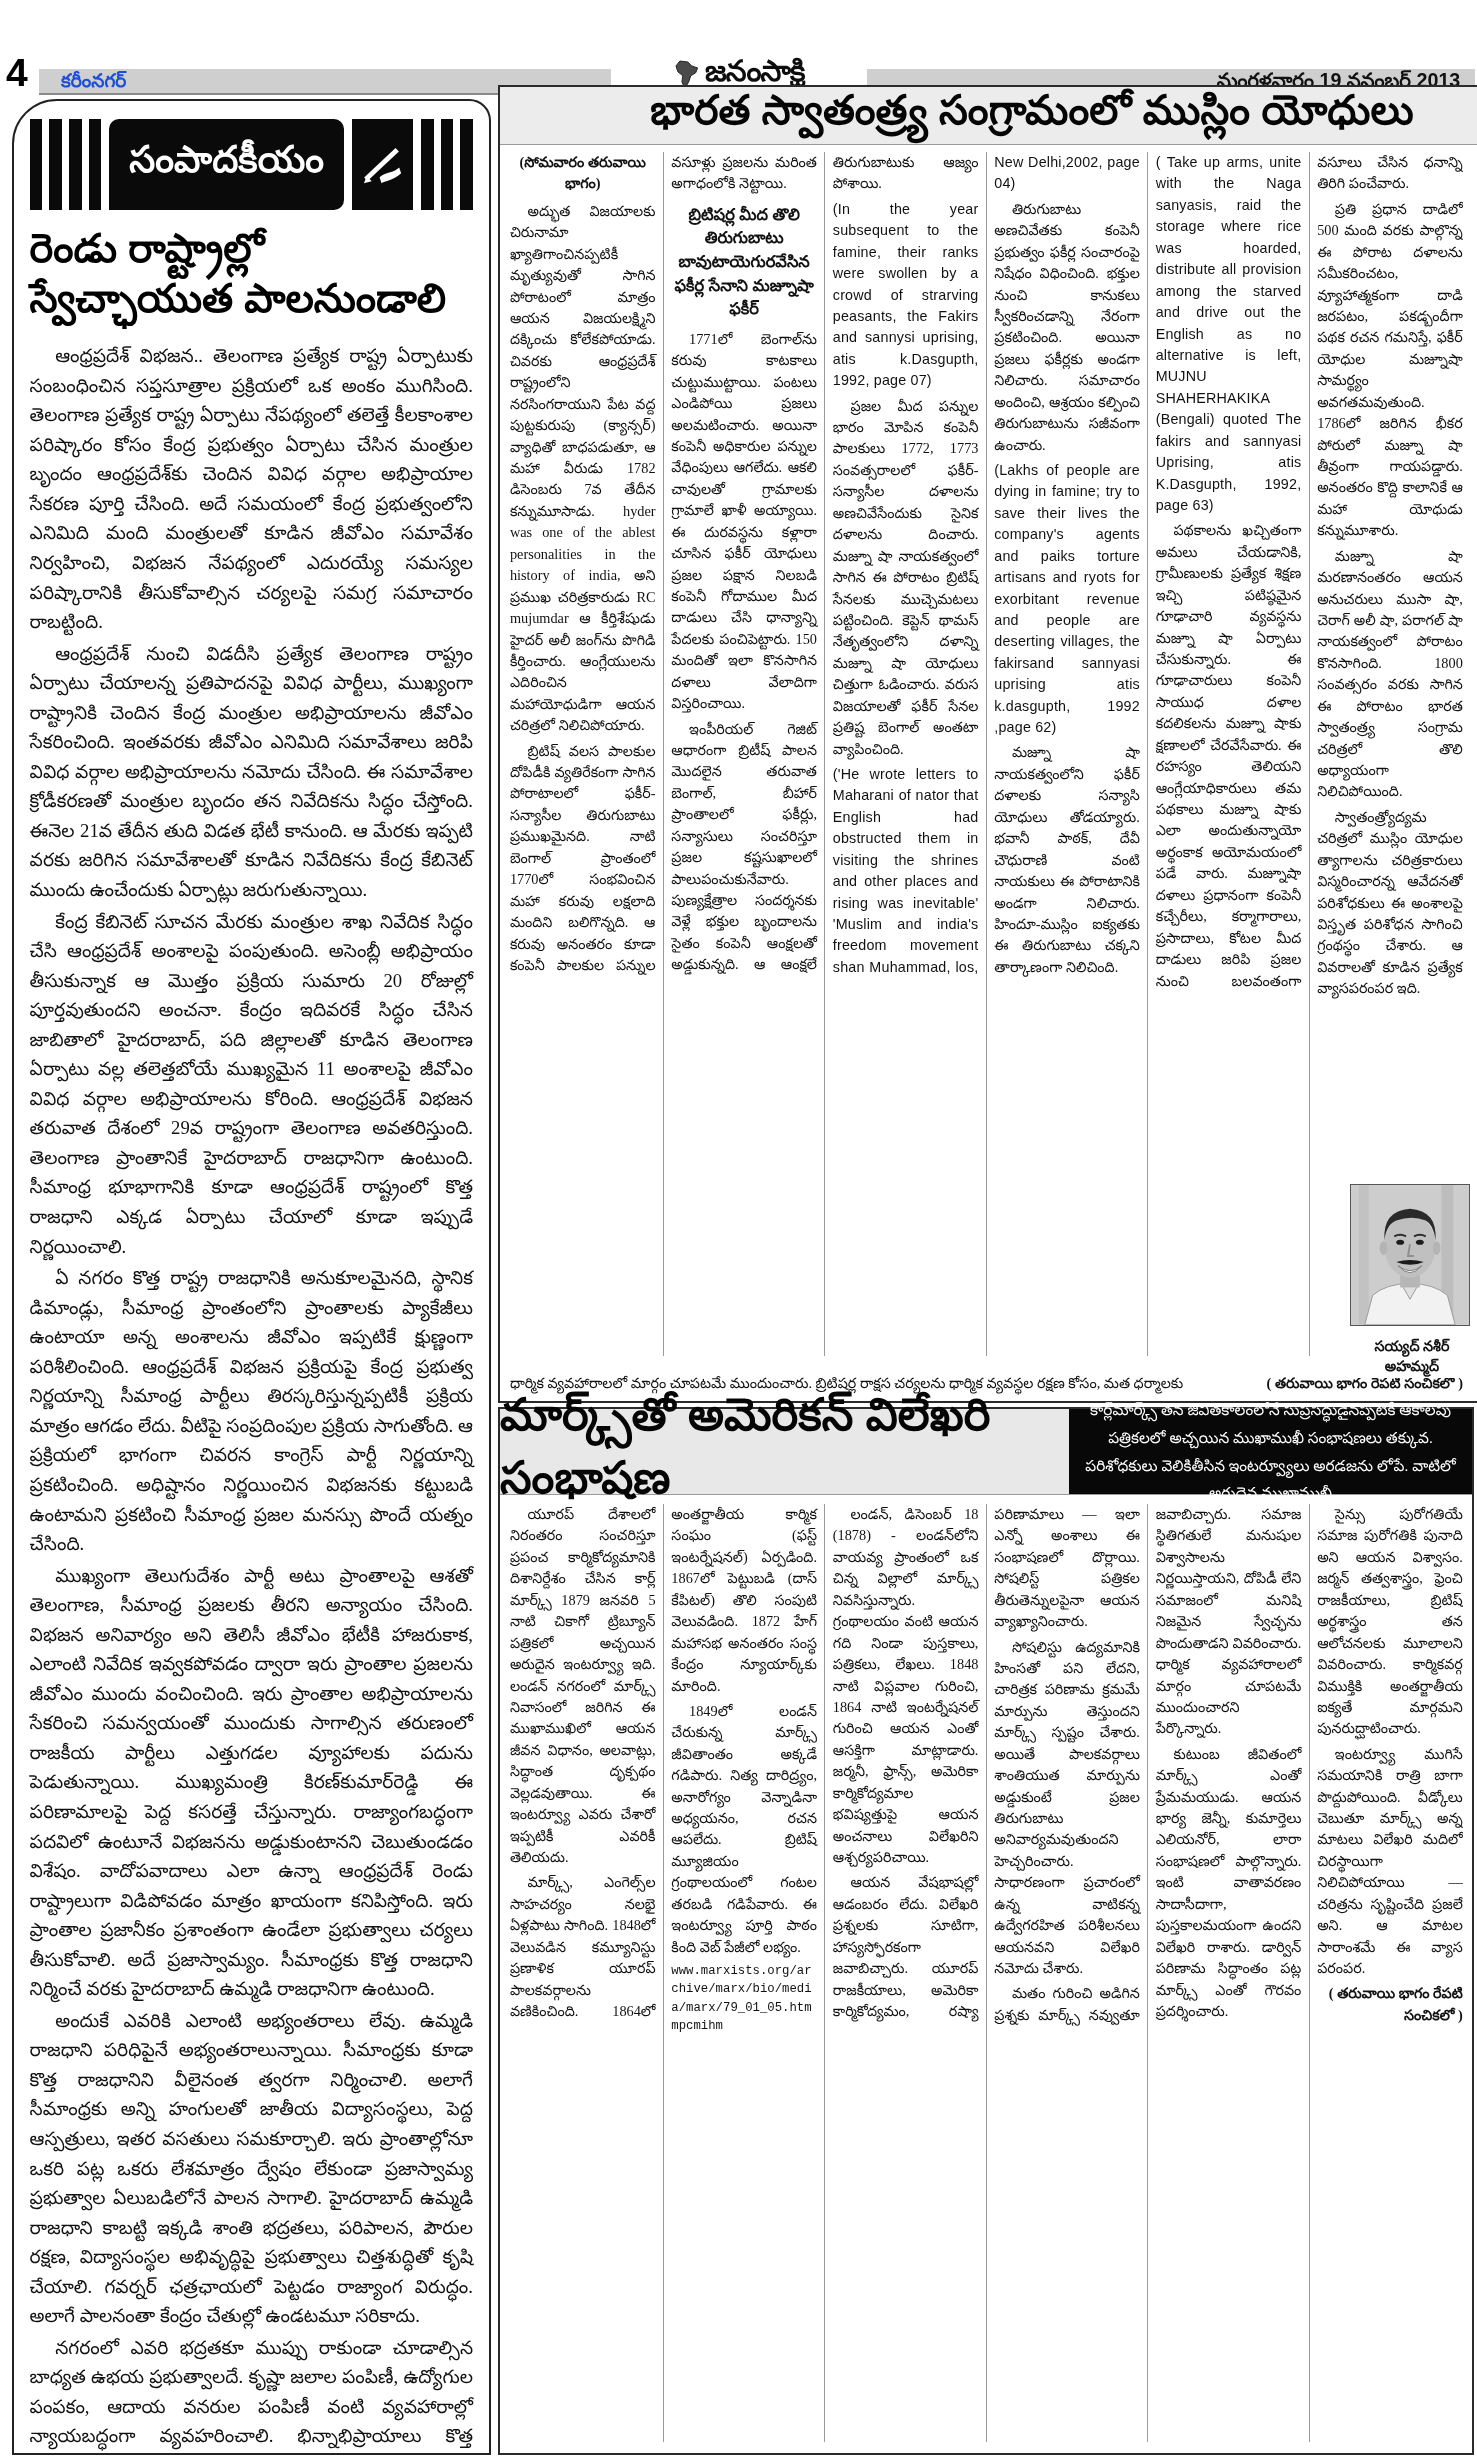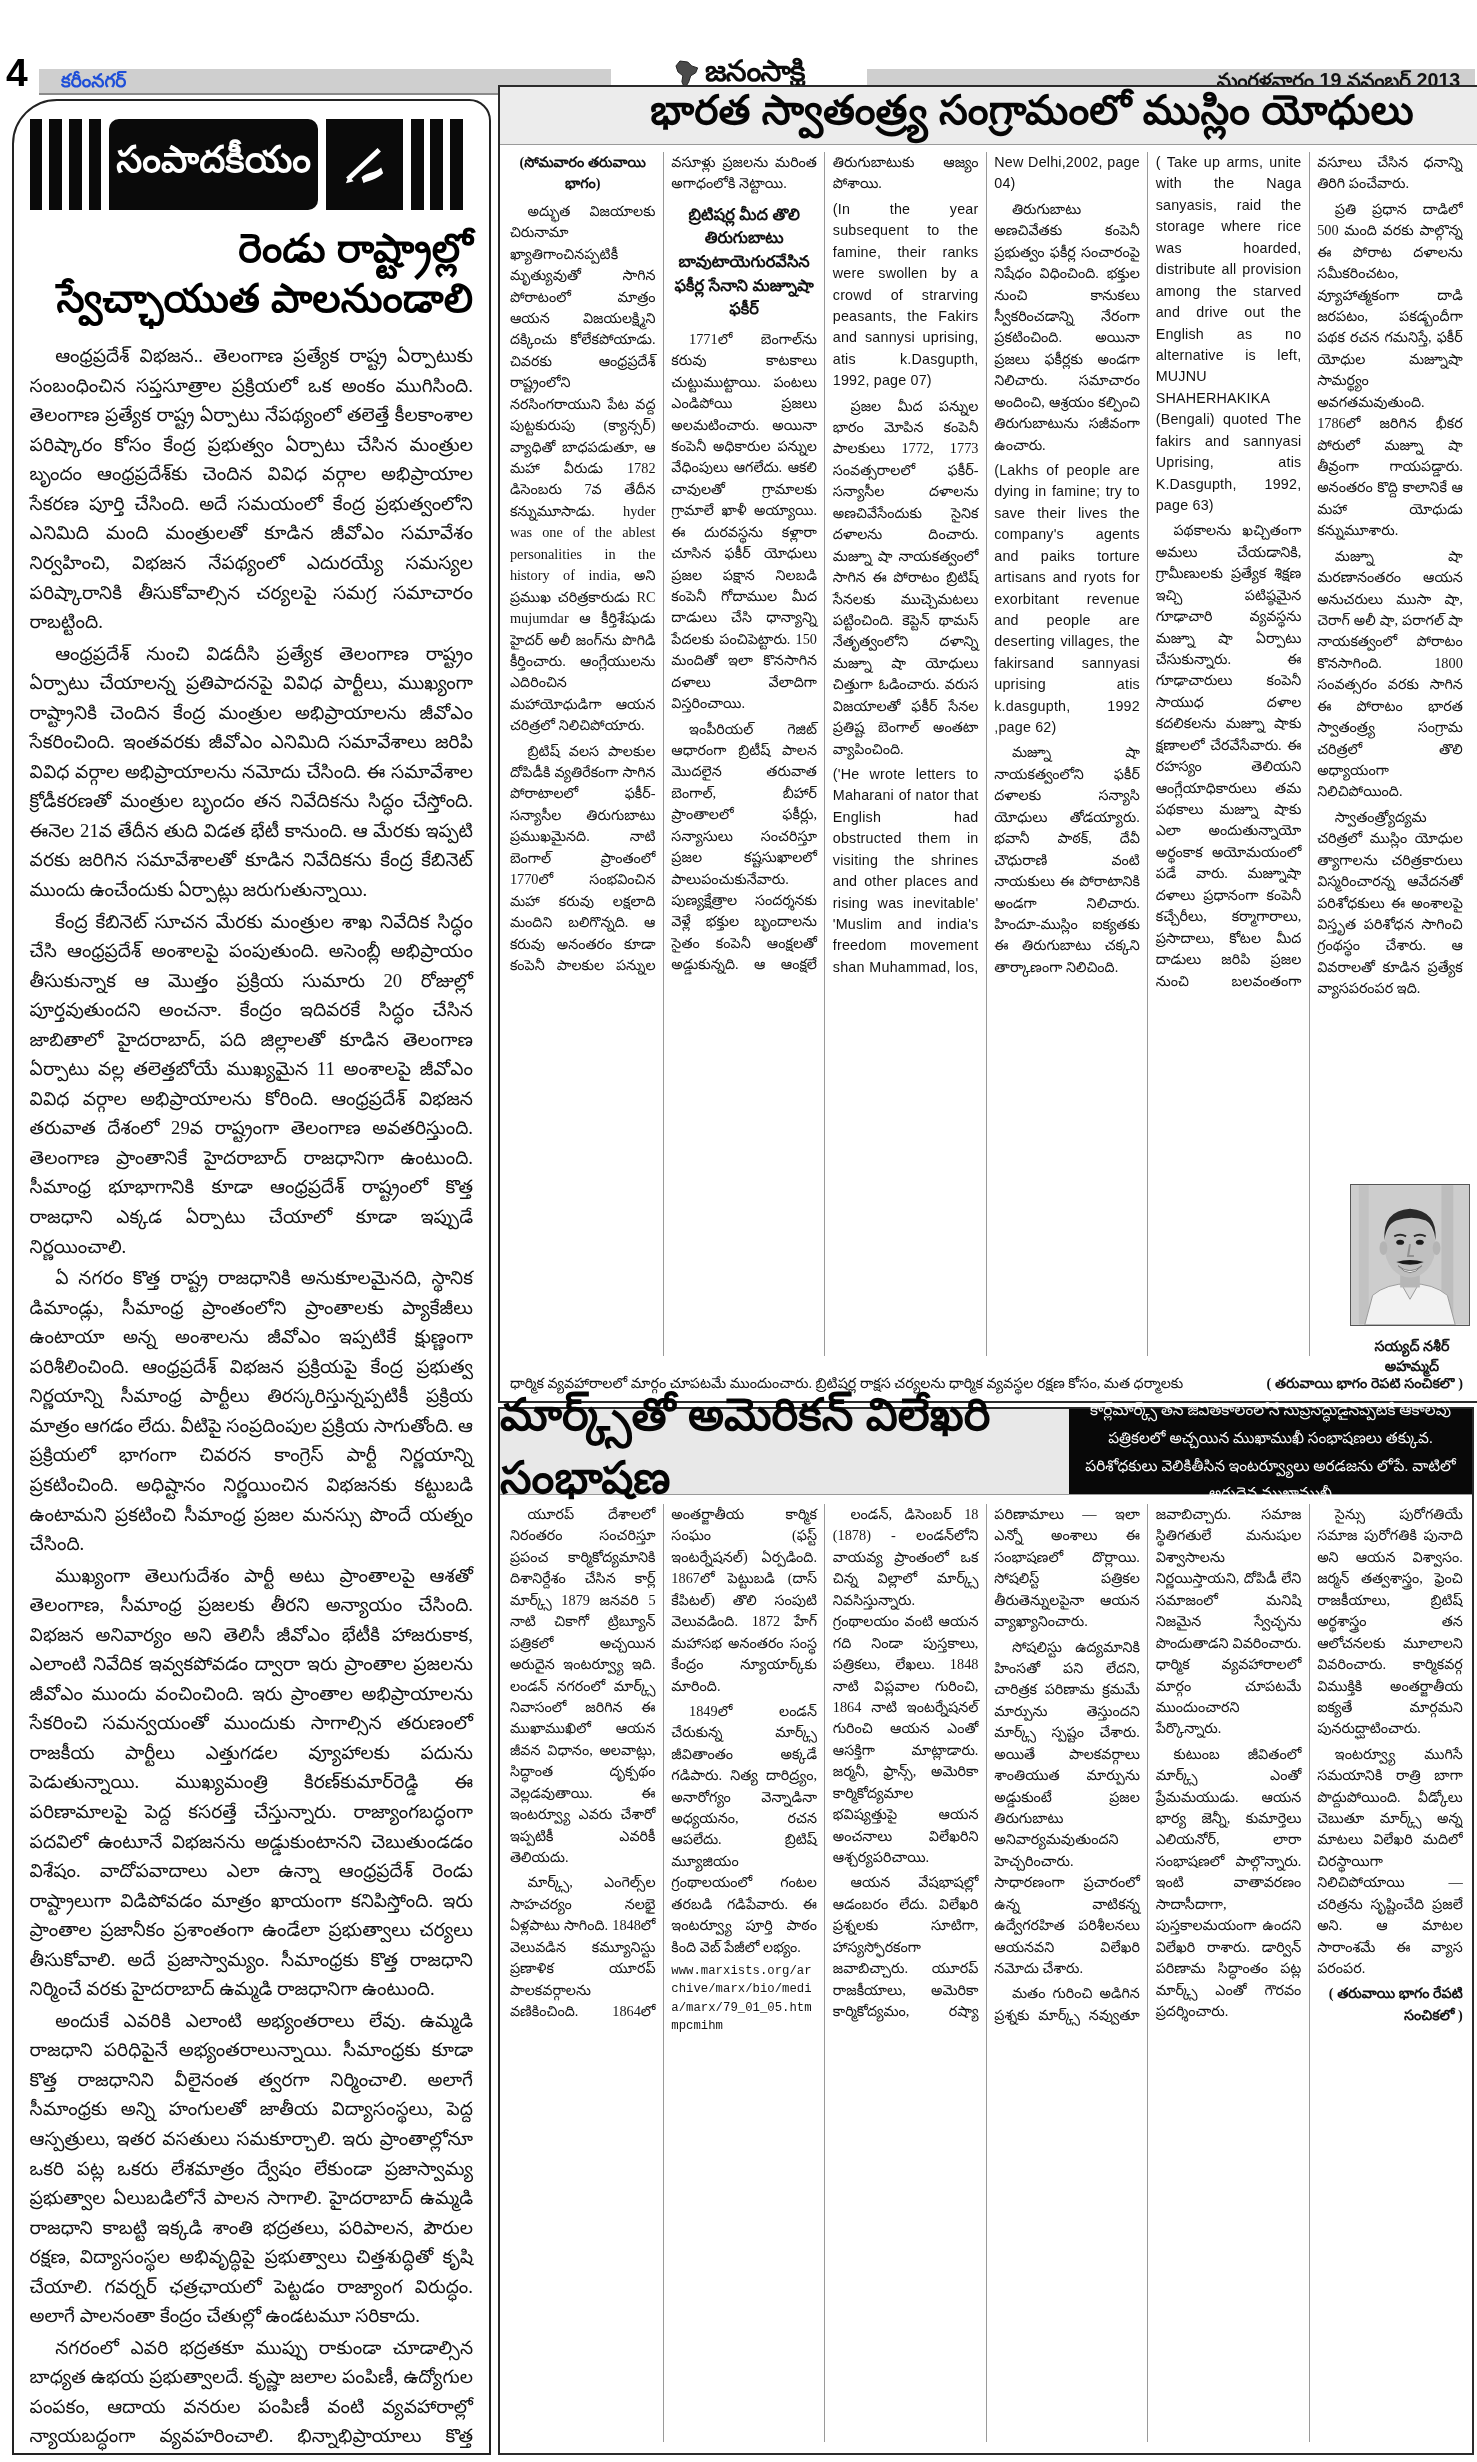--- a/index.html
+++ b/index.html
@@ -23,23 +23,23 @@
   
   .edit-box{position:absolute;left:11.8px;top:99px;width:479px;height:2356px;
             border:2px solid #222;border-radius:45px 21.7px 0 0;padding:13.8px 15.8px 9.9px 15.8px;
             box-sizing:border-box;overflow:hidden;}
   .edit-head{display:flex;align-items:stretch;height:91px;margin:3.9px 0 13.8px 0;}
   .bars{display:flex;gap:6.9px;}
   .bars i{display:block;width:12.8px;background:#0a0a0a;}
   .edit-label{background:#0a0a0a;color:#fff;border-radius:9.9px 9.9px 9.9px 0;
               display:flex;align-items:center;justify-content:center;
               font-family:"Liberation Sans",sans-serif;font-size:37px;font-weight:bold;
-              padding:0 7px;margin:0 7.9px;}
+              padding:0 20px;margin:0 7.9px;}
   .pen-box{background:#0a0a0a;width:77px;display:flex;align-items:center;justify-content:center;margin-right:7.9px;}
-  .edit-title{text-align:right;font-family:"Liberation Sans",sans-serif;
+  .edit-title{text-align:left;font-family:"Liberation Sans",sans-serif;
               font-size:40px;font-weight:bold;line-height:1.25;color:#000;margin:5.9px 0 17.7px 0;}
   .edit-body{font-size:18.7px;line-height:1.58;text-align:justify;}
   .edit-body p{margin:0 0 2px 0;text-indent:25.6px;}
 
   
   .main-box{position:absolute;left:498px;top:85px;width:1068px;height:1318px;
             border:2px solid #2b2b2b;box-sizing:border-box;background:#fff;}
   .main-head{height:57px;background:#ececec;border-bottom:1px solid #9a9a9a;
              display:flex;align-items:center;justify-content:center;}
   .main-head h1{margin:0;font-family:"Liberation Sans",sans-serif;font-size:41px;font-weight:bold;color:#050505;}

